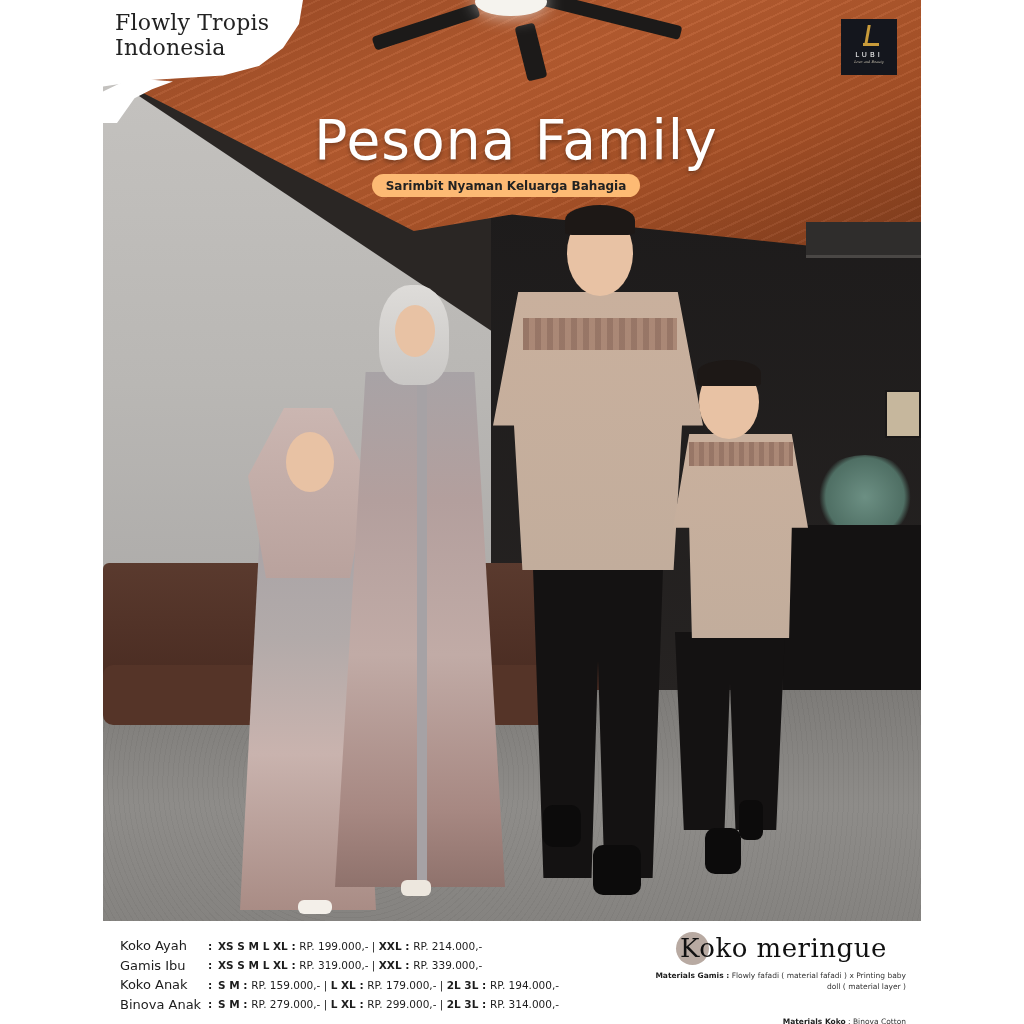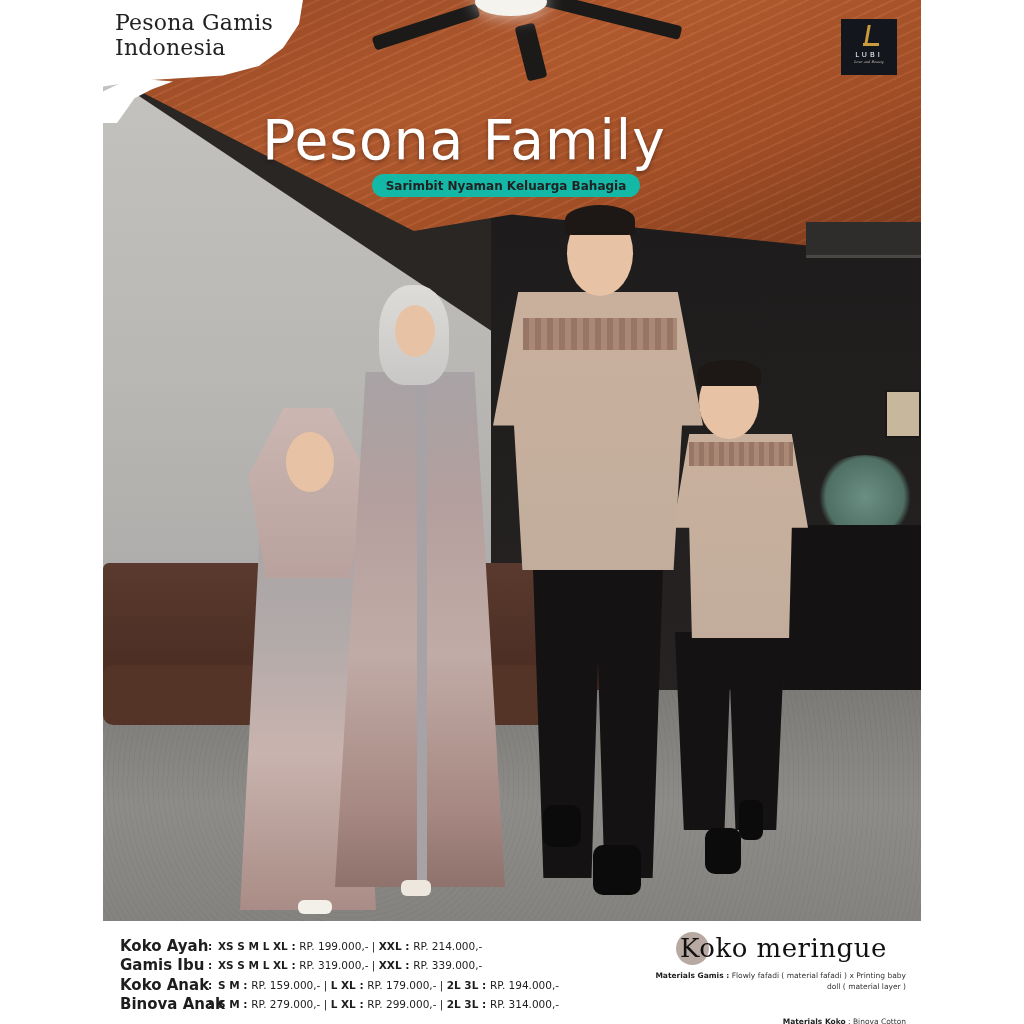--- a/index.html
+++ b/index.html
@@ -113,39 +113,39 @@
     padding-top: 6px;
   }
   .logo-mark { width: 20px; height: 24px; position: relative; }
   .logo-mark::before { content: ""; position: absolute; left: 7px; top: 0; width: 3px; height: 20px; background: #c99b3a; transform: skewX(-10deg); }
   .logo-mark::after { content: ""; position: absolute; left: 4px; top: 18px; width: 16px; height: 3px; background: #c99b3a; }
   .logo-text { color: #fff; font-family: "DejaVu Sans", sans-serif; font-size: 7px; letter-spacing: 3px; margin-top: 2px; }
   .logo-tag { color: #cfc7b5; font-family: "DejaVu Serif", serif; font-style: italic; font-size: 3.5px; margin-top: 1px; }
 
   
   .headline {
-    position: absolute; left: 0; top: 108px; width: 920px; text-align: center;
+    position: absolute; left: 0; top: 108px; width: 1024px; text-align: center;
     padding-left: 8px;
     font-family: "DejaVu Sans", sans-serif; font-size: 55px; font-weight: normal; color: #ffffff;
     letter-spacing: 1px; text-shadow: 0 2px 4px rgba(0,0,0,.35);
   }
   .subpill {
     position: absolute; left: 372px; top: 174px; width: 268px; height: 23px;
-    background: #14b8a6; border-radius: 12px;
+    background: #fdba74; border-radius: 12px;
     font-family: "DejaVu Sans", sans-serif; font-weight: bold; font-size: 12px; color: #222;
     display: flex; align-items: center; justify-content: center;
   }
 
   
   .prices {
     position: absolute; left: 120px; top: 936px; width: 520px;
     font-family: "DejaVu Sans", sans-serif; font-size: 10.5px; color: #1d1d1d;
   }
   .price-row { display: flex; height: 19.5px; align-items: center; white-space: nowrap; }
-  .price-name { width: 88px; font-weight: bold; font-size: 15px; }
+  .price-name { width: 88px; font-weight: normal; font-size: 13px; }
   .price-sep { width: 10px; font-weight: bold; }
   .price-val b { font-weight: bold; }
 
   .variant {
     position: absolute; left: 676px; top: 930px; height: 36px;
     display: flex; align-items: center;
   }
   .variant-dot {
     position: absolute; left: 0; top: 2px; width: 33px; height: 33px; border-radius: 50%;
     background: #b8aaa2;
@@ -208,21 +208,21 @@
   <div class="fig son-shoe2"></div>
   <div class="fig son-shirt"></div>
   <div class="fig son-yoke"></div>
   <div class="head son-head"></div>
   <div class="fig son-hair"></div>
 </div>
 
 <div class="swoosh"></div>
 <div class="swoosh2"></div>
 <div class="brand-tl">
-  <div>Pesona Gamis</div>
+  <div>Flowly Tropis</div>
   <div>Indonesia</div>
 </div>
 
 <div class="logo-lubi">
   <div class="logo-mark"></div>
   <div class="logo-text">LUBI</div>
   <div class="logo-tag">Love and Beauty</div>
 </div>
 
 <div class="headline">Pesona Family</div>

